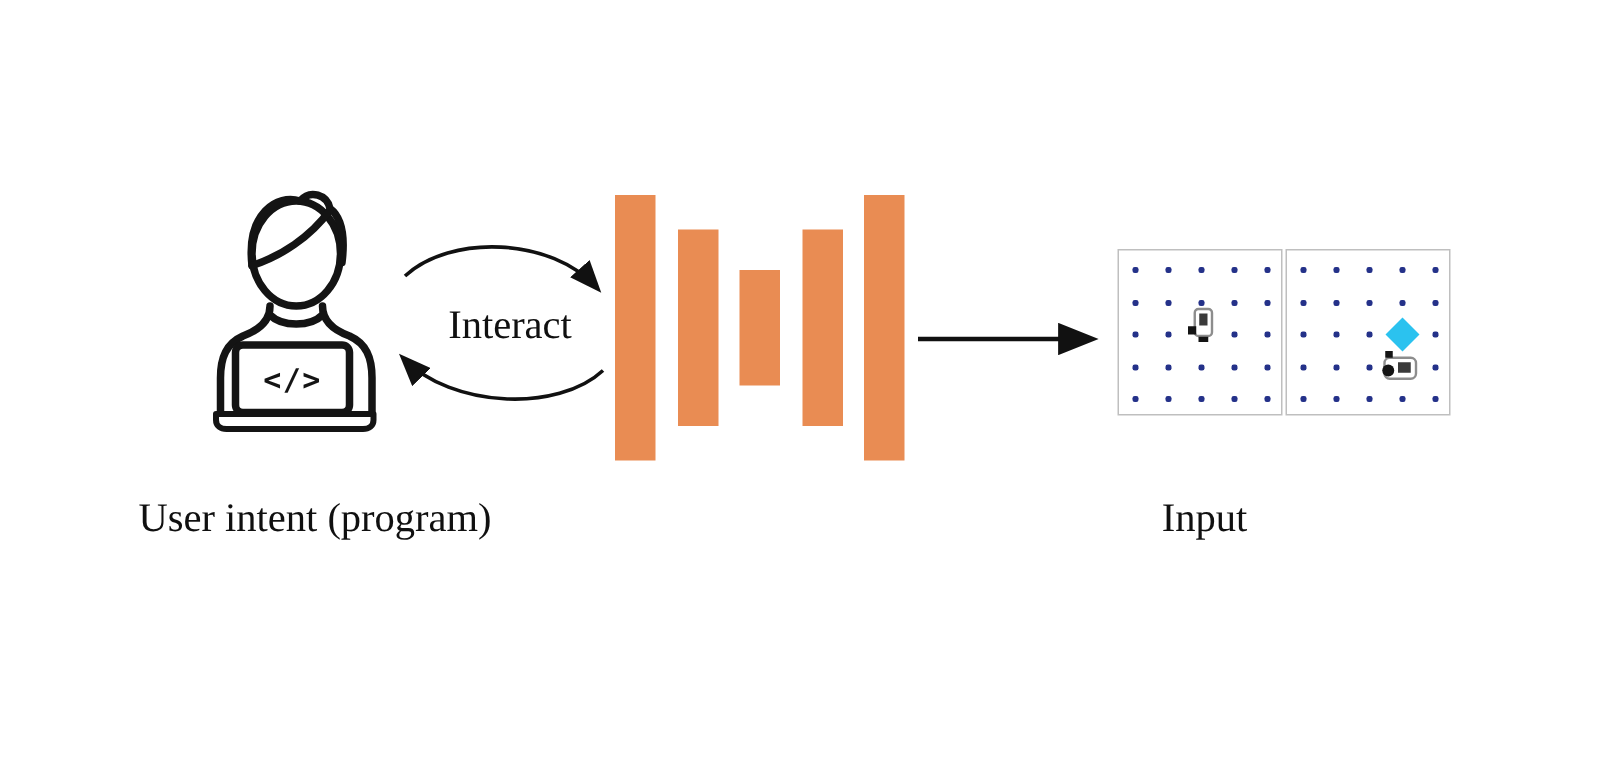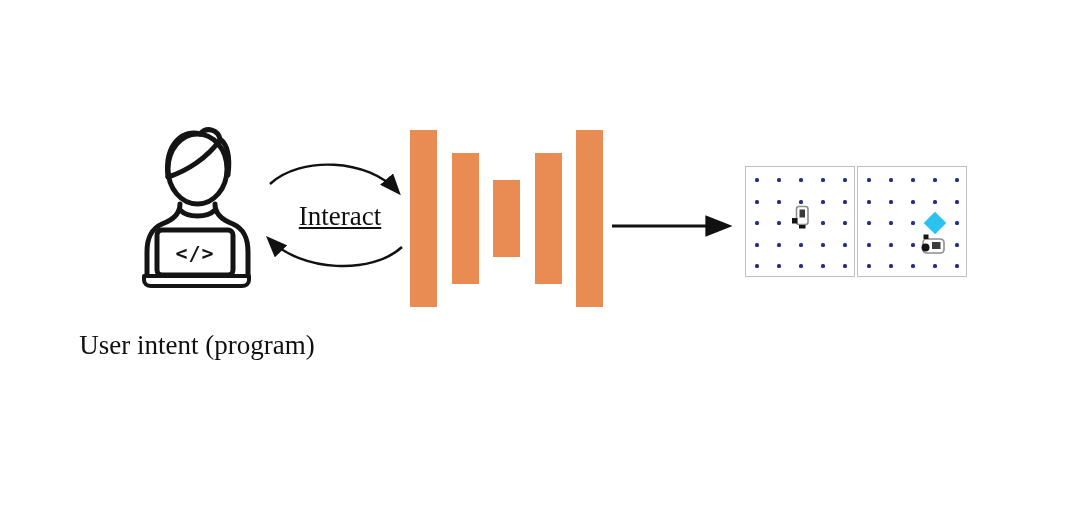--- a/index.html
+++ b/index.html
@@ -7,21 +7,21 @@
     position:relative;width:1081px;height:518px;background:#ffffff;
     font-family:"Liberation Serif", serif;color:#111;overflow:hidden;
   }
   svg{overflow:visible;}
   .abs{position:absolute;}
   .caption{
     position:absolute;top:329px;height:32px;line-height:32px;
     font-size:27px;text-align:center;color:#101010;
   }
   .flowlabel{
-    position:absolute;font-size:27px;text-align:center;color:#101010;text-decoration:underline;
+    position:absolute;font-size:27px;text-align:center;color:#101010;
   }
   
   .bars{
     position:absolute;left:410px;top:130px;width:193px;height:177px;
     display:flex;justify-content:space-between;align-items:center;
   }
   .qbar{flex:0 0 auto;}
   
   .panel{
     position:absolute;top:166px;width:110px;height:111px;
@@ -146,15 +146,16 @@
       <span class="marker" style="left: 74px; top: 78.5px;">
       <svg width="28" height="22" viewBox="0 0 28 22">
         <rect x="5" y="6" width="21" height="14" rx="3.5" fill="#ffffff" stroke="#8d8d8d" stroke-width="1.6"></rect>
         <rect x="5.5" y="1.5" width="5" height="4.5" fill="#141414"></rect>
         <circle cx="7.5" cy="14.5" r="4" fill="#141414"></circle>
         <rect x="14" y="9" width="8.5" height="7" fill="#3a3a3a"></rect>
       </svg>
     </span>
     </div>
 
-  <div class="caption" style="left:47px;width:300px;">User intent (program)</div>
+  <div class="caption" style="left:60px;width:300px;">User intent (program)</div>
+  <div class="caption" style="left:728px;width:150px;">Input</div>
 
 </div>
 
 </body></html>

